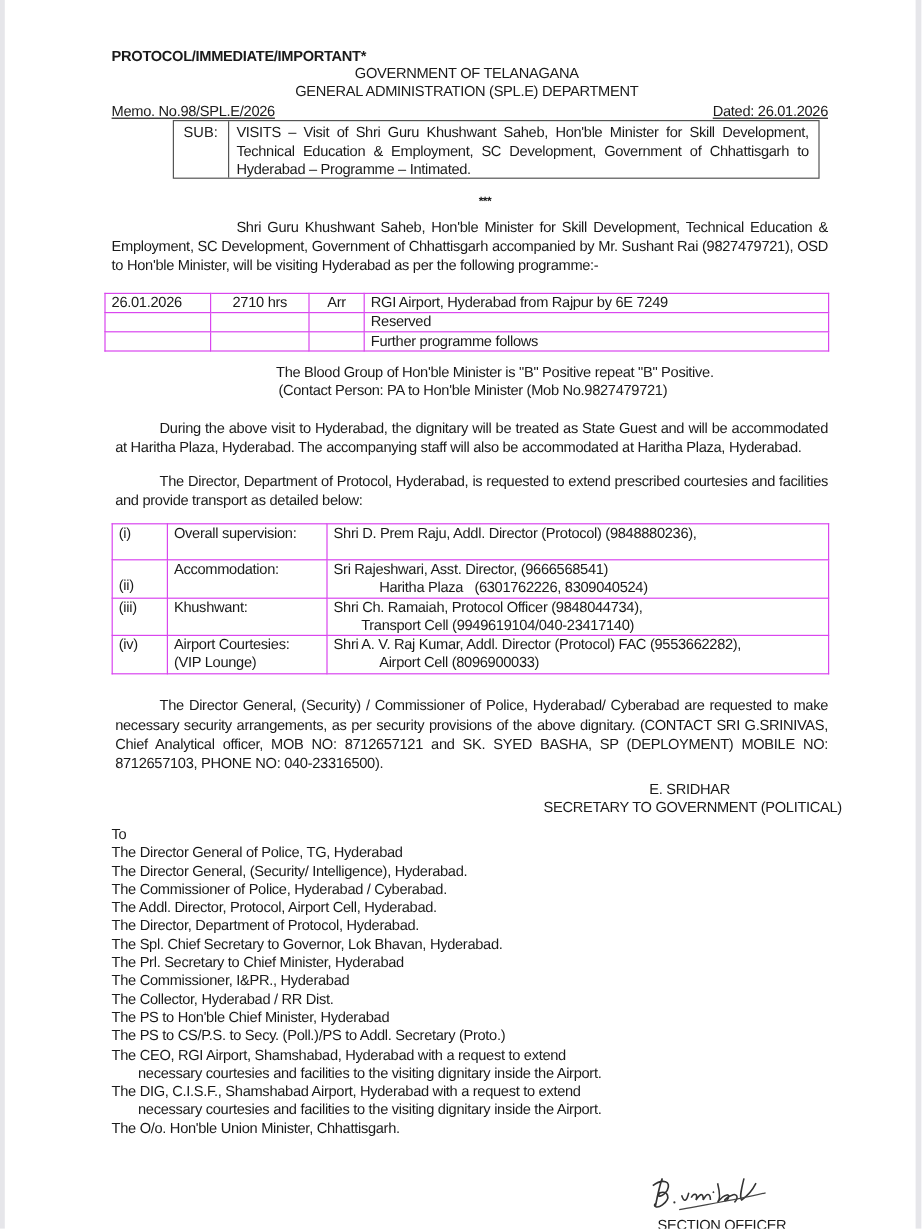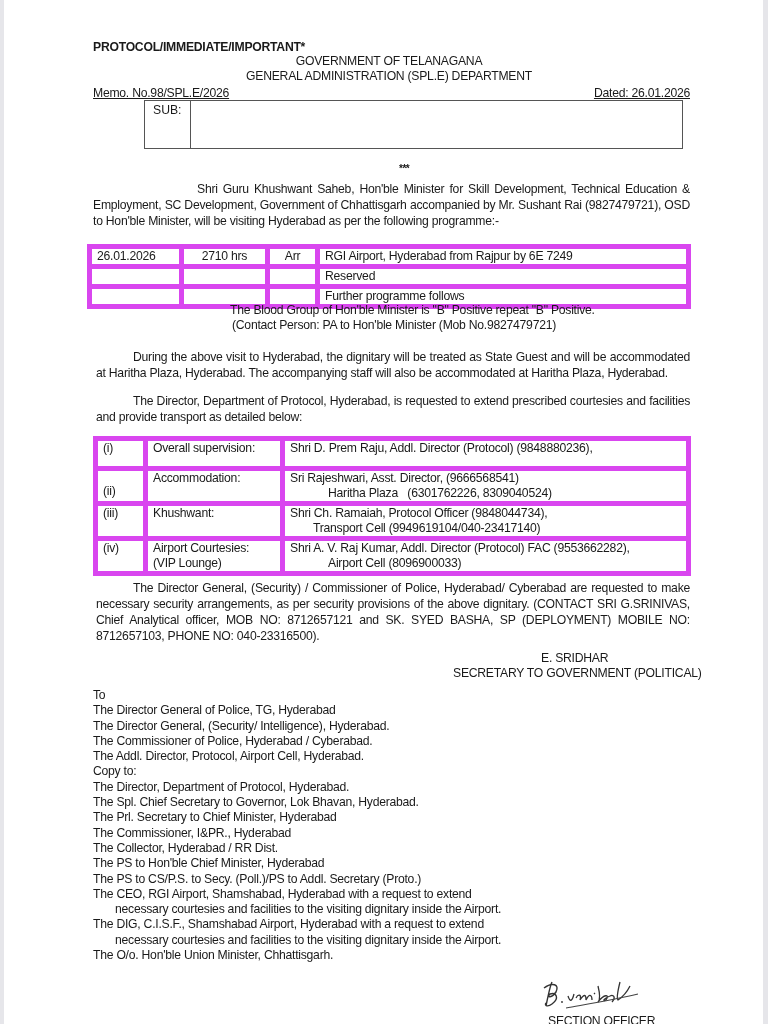--- a/index.html
+++ b/index.html
@@ -12,21 +12,21 @@
   .edge-left { position: absolute; left: 0; top: 0; width: 4px; height: 1024px; background: #e6e6ea; }
   .edge-right { position: absolute; right: 0; top: 0; width: 5px; height: 1024px; background: #e6e6ea; }
   .abs { position: absolute; white-space: nowrap; }
   .t { font-size: 12.2px; line-height: 15px; letter-spacing: -0.25px; }
   .bold { font-weight: bold; }
   .u { text-decoration: underline; }
   .center { text-align: center; }
   .para { position: absolute; font-size: 12.2px; line-height: 16px; letter-spacing: -0.25px; text-align: justify; white-space: normal; }
   .para .ind { display: inline-block; width: 104px; }
   table.grid { position: absolute; border-collapse: collapse; font-size: 12.2px; letter-spacing: -0.25px; }
-  table.grid td { border: 5px solid #d946ef; padding: 0 5px; vertical-align: top; line-height: 15px; }
+  table.grid td { border: 1px solid #d946ef; padding: 0 5px; vertical-align: top; line-height: 15px; }
   .sub-box { position: absolute; left: 144px; top: 100px; width: 539px; height: 49px; border: 1px solid #555; box-sizing: border-box; display: flex; }
   .sub-box .lbl { width: 46px; border-right: 1px solid #555; padding: 2px 0 0 8px; box-sizing: border-box; font-size: 12.2px; }
   .sub-box .txt { flex: 1; padding: 2px 8px 0 6px; font-size: 12.2px; line-height: 15.5px; letter-spacing: -0.25px; text-align: justify; }
   .list { position: absolute; left: 93px; top: 688px; font-size: 12.2px; line-height: 15.3px; letter-spacing: -0.25px; }
   .list div { white-space: nowrap; }
   .list .cont { padding-left: 22px; }
   .sig { position: absolute; left: 538px; top: 976px; width: 110px; height: 34px; }
 </style>
 </head>
 <body>
@@ -35,20 +35,21 @@
 <div class="edge-right"></div>
 
 <div class="abs t bold" style="left:93px; top:40px;">PROTOCOL/IMMEDIATE/IMPORTANT*</div>
 <div class="abs t center" style="left:0; width:768px; top:54px; padding-left:10px; box-sizing:border-box;">GOVERNMENT OF TELANAGANA</div>
 <div class="abs t center" style="left:0; width:768px; top:69px; padding-left:10px; box-sizing:border-box;">GENERAL ADMINISTRATION (SPL.E) DEPARTMENT</div>
 <div class="abs t u" style="left:93px; top:86px;">Memo. No.98/SPL.E/2026</div>
 <div class="abs t u" style="right:78px; top:86px;">Dated: 26.01.2026</div>
 
 <div class="sub-box">
   <div class="lbl">SUB:</div>
+  <div class="txt">VISITS – Visit of Shri Guru Khushwant Saheb, Hon'ble Minister for Skill Development, Technical Education &amp; Employment, SC Development, Government of Chhattisgarh to Hyderabad – Programme – Intimated.</div>
 </div>
 
 <div class="abs" style="left:399px; top:163px; font-size:10px; font-weight:bold; letter-spacing:-0.5px;">***</div>
 
 <div class="para" style="left:93px; top:181px; width:597px;"><span class="ind"></span><span>Shri Guru Khushwant Saheb, Hon'ble Minister for Skill Development, Technical Education &amp; Employment, SC Development, Government of Chhattisgarh accompanied by Mr. Sushant Rai (9827479721), OSD to Hon'ble Minister,  will be visiting Hyderabad as per the following programme:-</span></div>
 
 <table class="grid" style="left:87px; top:244px; width:604px;">
   <tbody id="programme-body">
       <tr>
         <td style="width: 77px; text-align: left; height: 14px;">26.01.2026</td>
@@ -129,21 +130,20 @@
 <div class="abs t" style="left:453px; top:666px;">SECRETARY TO GOVERNMENT (POLITICAL)</div>
 
 <div class="list">
   <div>To</div>
   <div id="to-list">
       <div>The Director General of Police, TG, Hyderabad</div>
       <div>The Director General, (Security/ Intelligence), Hyderabad.</div>
       <div>The Commissioner of Police, Hyderabad / Cyberabad.</div>
       <div>The Addl. Director, Protocol, Airport Cell, Hyderabad.</div>
     </div>
-  <div>Copy to:</div>
   <div id="copy-list">
       <div>The Director, Department of Protocol, Hyderabad.</div>
       <div>The Spl. Chief Secretary to Governor, Lok Bhavan, Hyderabad.</div>
       <div>The Prl. Secretary to Chief Minister, Hyderabad</div>
       <div>The Commissioner, I&amp;PR., Hyderabad</div>
       <div>The Collector, Hyderabad / RR Dist.</div>
       <div>The PS to Hon'ble Chief Minister, Hyderabad</div>
       <div>The PS to CS/P.S. to Secy. (Poll.)/PS to Addl. Secretary (Proto.)</div>
       <div>The CEO, RGI Airport, Shamshabad, Hyderabad with a request to extend</div>
       <div class="cont">necessary courtesies and facilities to the visiting dignitary inside the Airport.</div>

